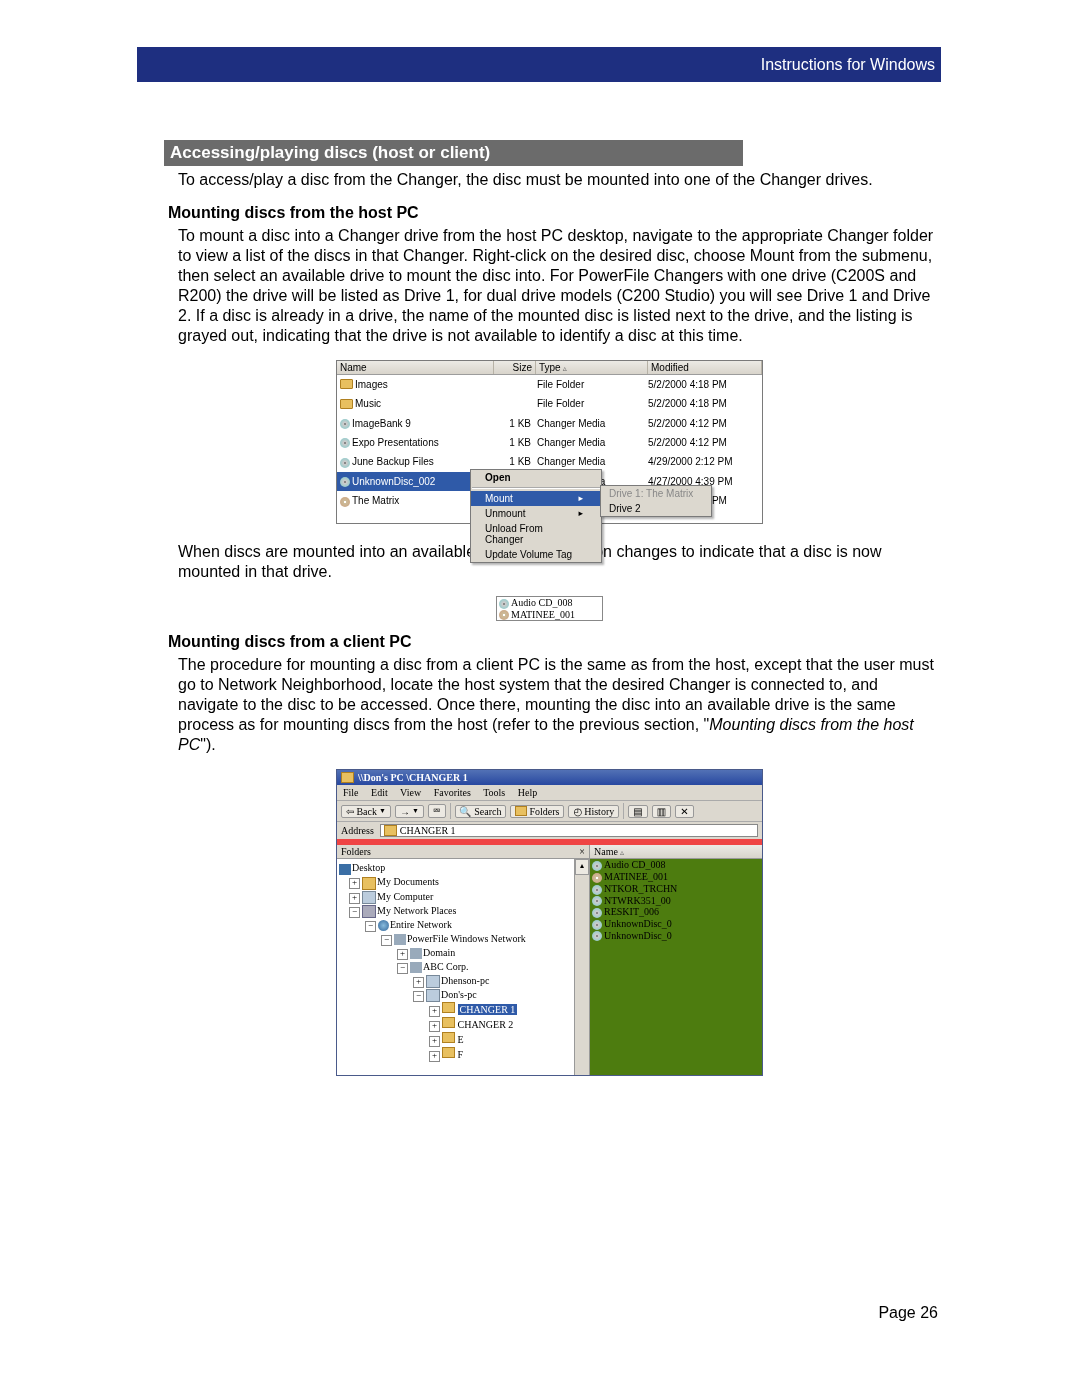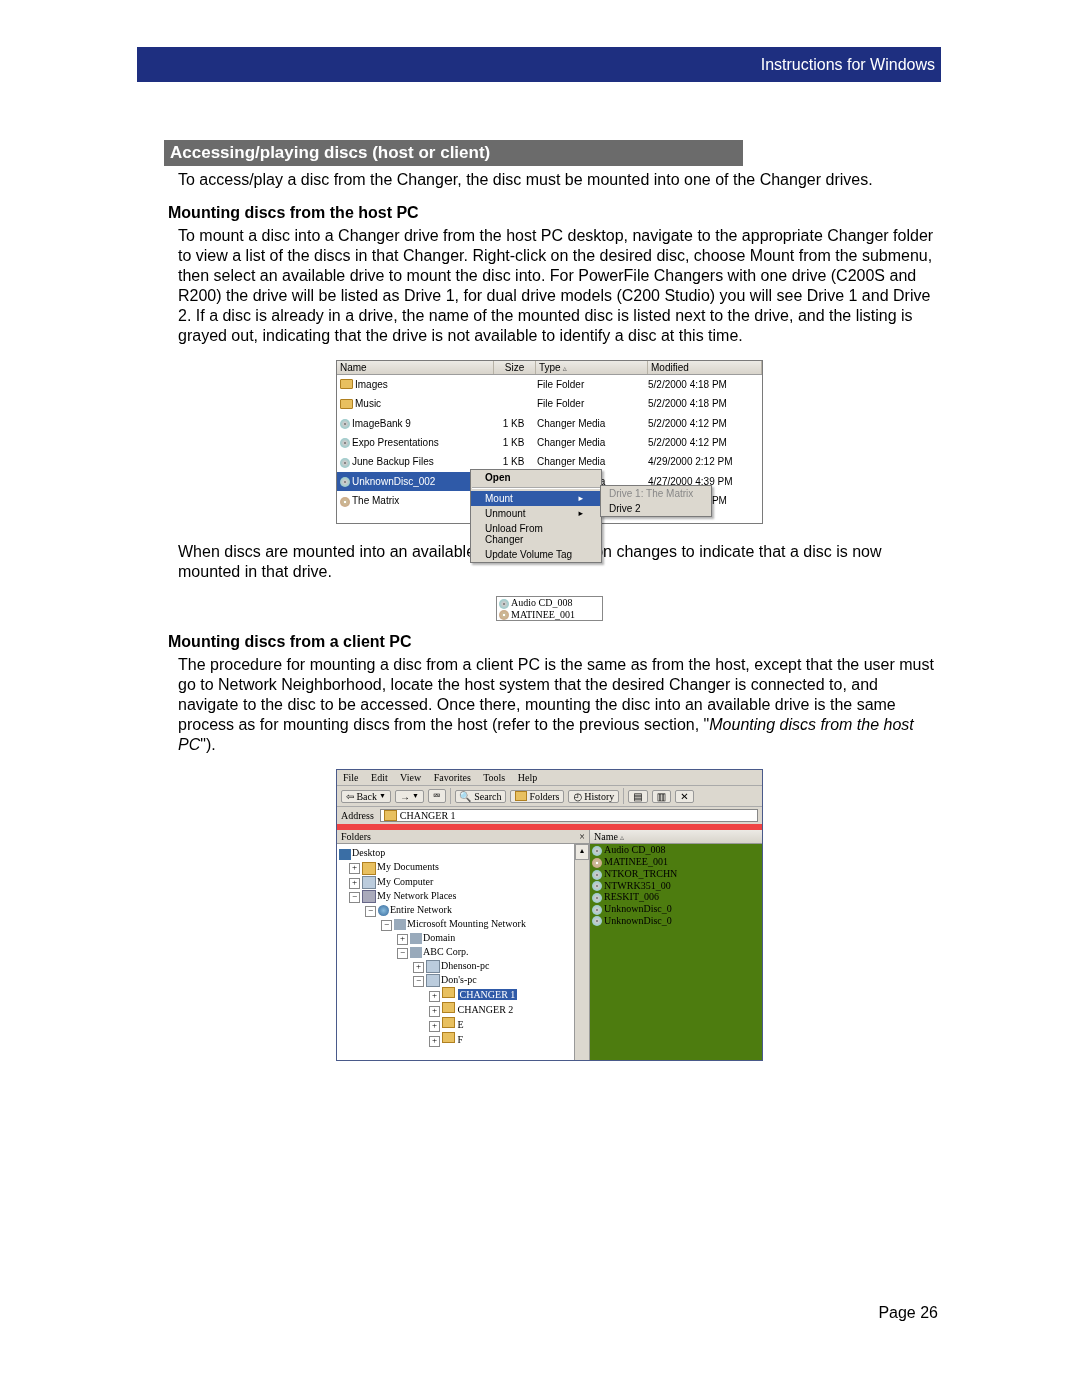--- a/index.html
+++ b/index.html
@@ -8,21 +8,21 @@
   .blue-bar-left-strip{position:absolute;left:137px;top:47px;width:18px;height:35px;background:#1e2f80;}
   .content { position:absolute; left:164px; right:145px; top:140px;}
   .section-title { background:#6b6b6b; color:#fff; font-weight:bold; padding:3px 6px; font-size:17px; width:567px; margin-bottom:4px;}
   p{margin:4px 0 14px 4px; font-size:16px; line-height:1.25;}
   .subhead{font-weight:bold;font-size:16px;margin:6px 0 2px 4px;}
   .page-num { position:absolute; right:142px; bottom:75px; font-size:16px;}
   
   .ss1{ margin:6px auto 0 auto; width:425px; font-size:10px; font-family:Tahoma, sans-serif; border:1px solid #7a7a7a;}
   .ss1 .hdr{display:flex; background:linear-gradient(#eceae5,#d8d4cb); border-bottom:1px solid #9c9c9c;}
   .ss1 .hdr div{border-right:1px solid #b7b2a6;padding:1px 3px;}
-  .col-name{width:150px;} .col-size{width:35px;text-align:center;} .col-type{width:105px;} .col-mod{flex:1;}
+  .col-name{width:150px;} .col-size{width:35px;text-align:right;} .col-type{width:105px;} .col-mod{flex:1;}
   .ss1 .row{display:flex;}
   .ss1 .row div{padding:4px 3px; white-space:nowrap; overflow:hidden;}
   .sel{background:#2f5aa8;color:#fff;}
   .ss1 .body{background:#fff;min-height:148px;position:relative;}
   .ico{display:inline-block;width:12px;height:10px;margin-right:2px;vertical-align:middle;}
   .ico-folder{background:#e8c060;border:1px solid #b08020;border-radius:1px;height:8px;width:11px;position:relative;top:-1px;}
   .ico-disc{width:10px;height:10px;border-radius:50%;background:radial-gradient(circle,#888 20%,#ccc 22%,#9cc 70%,#788);display:inline-block;margin-right:2px;vertical-align:middle;}
   .ico-dvd{width:10px;height:10px;border-radius:50%;background:radial-gradient(circle,#fff 18%,#cb9 22%,#ca8 70%,#976);display:inline-block;margin-right:2px;vertical-align:middle;}
   .ctx{position:absolute;left:133px;top:94px;background:#dcd8cf;border:1px solid #7a7a7a;box-shadow:2px 2px 2px rgba(0,0,0,.3);font-size:10px;width:130px;}
   .ctx .mi{padding:2px 18px 2px 14px;}
@@ -157,20 +157,24 @@
       <div><span class="ico-disc"></span><span>Audio CD_008</span></div>
       <div><span class="ico-dvd"></span><span>MATINEE_001</span></div>
     </div>
 
     <div class="subhead">Mounting discs from a client PC</div>
     <p style="margin-left:14px">
       <span>The procedure for mounting a disc from a client PC is the same as from the host, except that the user must go to Network Neighborhood, locate the host system that the desired Changer is connected to, and navigate to the disc to be accessed. Once there, mounting the disc into an available drive is the same process as for mounting discs from the host (refer to the previous section, "</span><em>Mounting discs from the host PC</em><span>").</span>
     </p>
 
     <div class="ss2">
+      <div class="tbar">
+        <span class="t-fold" style="display:inline-block"></span>
+        <span>\\Don's PC \CHANGER 1</span>
+      </div>
       <div class="menu">
         <span>File</span>
         <span>Edit</span>
         <span>View</span>
         <span>Favorites</span>
         <span>Tools</span>
         <span>Help</span>
       </div>
       <div class="tb">
         <span class="btn">
@@ -219,21 +223,21 @@
               <span>Folders</span>
               <span>×</span>
             </div>
           <div style="display:flex;flex:1;">
           <div class="tree">
             <div><span class="tico t-desktop"></span><span>Desktop</span></div>
             <div style="padding-left:10px"><span class="exp">+</span><span class="tico t-mydoc"></span><span>My Documents</span></div>
             <div style="padding-left:10px"><span class="exp">+</span><span class="tico t-comp"></span><span>My Computer</span></div>
             <div style="padding-left:10px"><span class="exp">−</span><span class="tico t-net"></span><span>My Network Places</span></div>
             <div style="padding-left:26px"><span class="exp">−</span><span class="tico t-globe"></span><span>Entire Network</span></div>
-            <div style="padding-left:42px"><span class="exp">−</span><span class="tico t-dom"></span><span>Microsoft Mounting Network</span></div>
+            <div style="padding-left:42px"><span class="exp">−</span><span class="tico t-dom"></span><span>PowerFile Windows Network</span></div>
             <div style="padding-left:58px"><span class="exp">+</span><span class="tico t-dom"></span><span>Domain</span></div>
             <div style="padding-left:58px"><span class="exp">−</span><span class="tico t-dom"></span><span>ABC Corp.</span></div>
             <div style="padding-left:74px"><span class="exp">+</span><span class="tico t-pc"></span><span>Dhenson-pc</span></div>
             <div style="padding-left:74px"><span class="exp">−</span><span class="tico t-pc"></span><span>Don's-pc</span></div>
             <div style="padding-left:90px"><span class="exp">+</span><span class="t-fold" style="display:inline-block"></span> <span class="sel2">CHANGER 1</span></div>
             <div style="padding-left:90px"><span class="exp">+</span><span class="t-fold" style="display:inline-block"></span> <span>CHANGER 2</span></div>
             <div style="padding-left:90px"><span class="exp">+</span><span class="t-fold" style="display:inline-block"></span> <span>E</span></div>
             <div style="padding-left:90px"><span class="exp">+</span><span class="t-fold" style="display:inline-block"></span> <span>F</span></div>
           </div>
           <div class="scrollbar">

